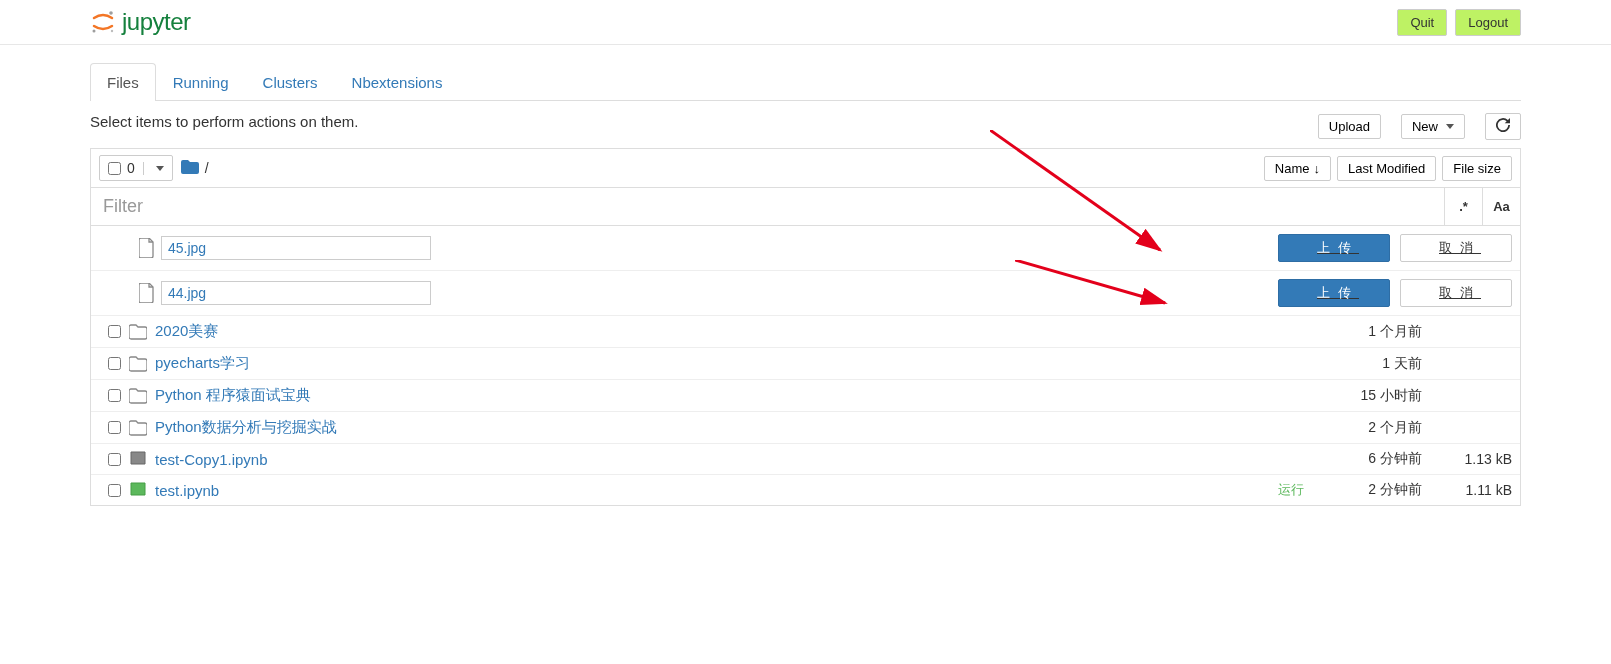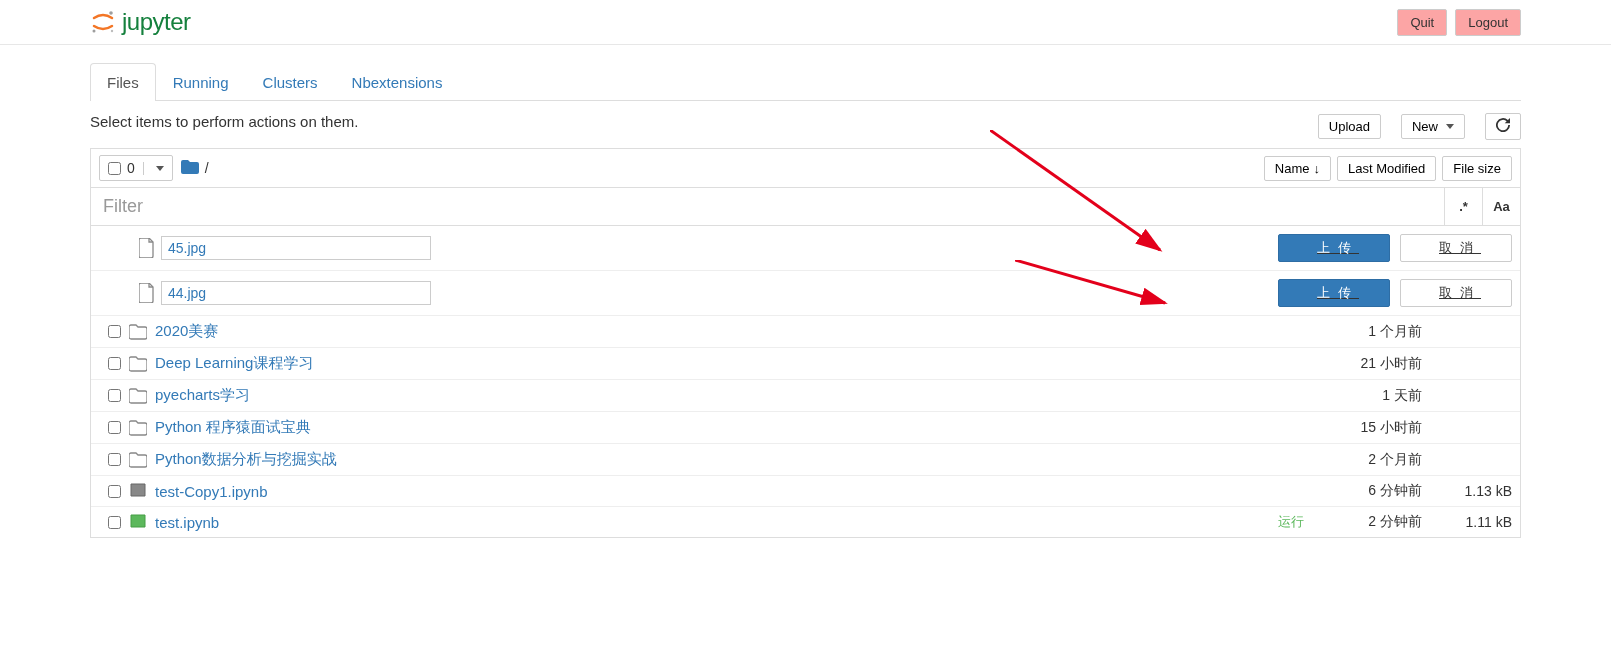--- a/index.html
+++ b/index.html
@@ -27,21 +27,21 @@
   position: relative;
 }
 .logo-text {
   font-size: 24px;
   color: #15803d;
   letter-spacing: -0.5px;
 }
 .header-buttons { display: flex; gap: 8px; }
 .btn {
   border: 1px solid #ccc;
-  background: #fca5a5;
+  background: #bef264;
   color: #333;
   padding: 5px 12px;
   font-size: 13px;
   border-radius: 2px;
   cursor: pointer;
 }
 .container { padding: 0 90px; }
 .tabs {
   list-style: none;
   display: flex;
@@ -368,33 +368,20 @@
         </div>
         <div class="file-row">
           <div class="row-check">
             <input type="checkbox" style="">
           </div>
           <div class="row-icon">
             <svg viewBox="0 0 18 14">
               <path d="M0 2a2 2 0 0 1 2-2h5l2 2h7a2 2 0 0 1 2 2v8a2 2 0 0 1-2 2H2a2 2 0 0 1-2-2z" fill="none" stroke="#888" stroke-width="1.3"></path>
             </svg>
           </div>
-          <span class="row-name">Deep Learning课程学习</span>
-          <span class="row-modified">21 小时前</span>
-          <span class="row-size"></span>
-        </div>
-        <div class="file-row">
-          <div class="row-check">
-            <input type="checkbox" style="">
-          </div>
-          <div class="row-icon">
-            <svg viewBox="0 0 18 14">
-              <path d="M0 2a2 2 0 0 1 2-2h5l2 2h7a2 2 0 0 1 2 2v8a2 2 0 0 1-2 2H2a2 2 0 0 1-2-2z" fill="none" stroke="#888" stroke-width="1.3"></path>
-            </svg>
-          </div>
           <span class="row-name">pyecharts学习</span>
           <span class="row-modified">1 天前</span>
           <span class="row-size"></span>
         </div>
         <div class="file-row">
           <div class="row-check">
             <input type="checkbox" style="">
           </div>
           <div class="row-icon">
             <svg viewBox="0 0 18 14">

